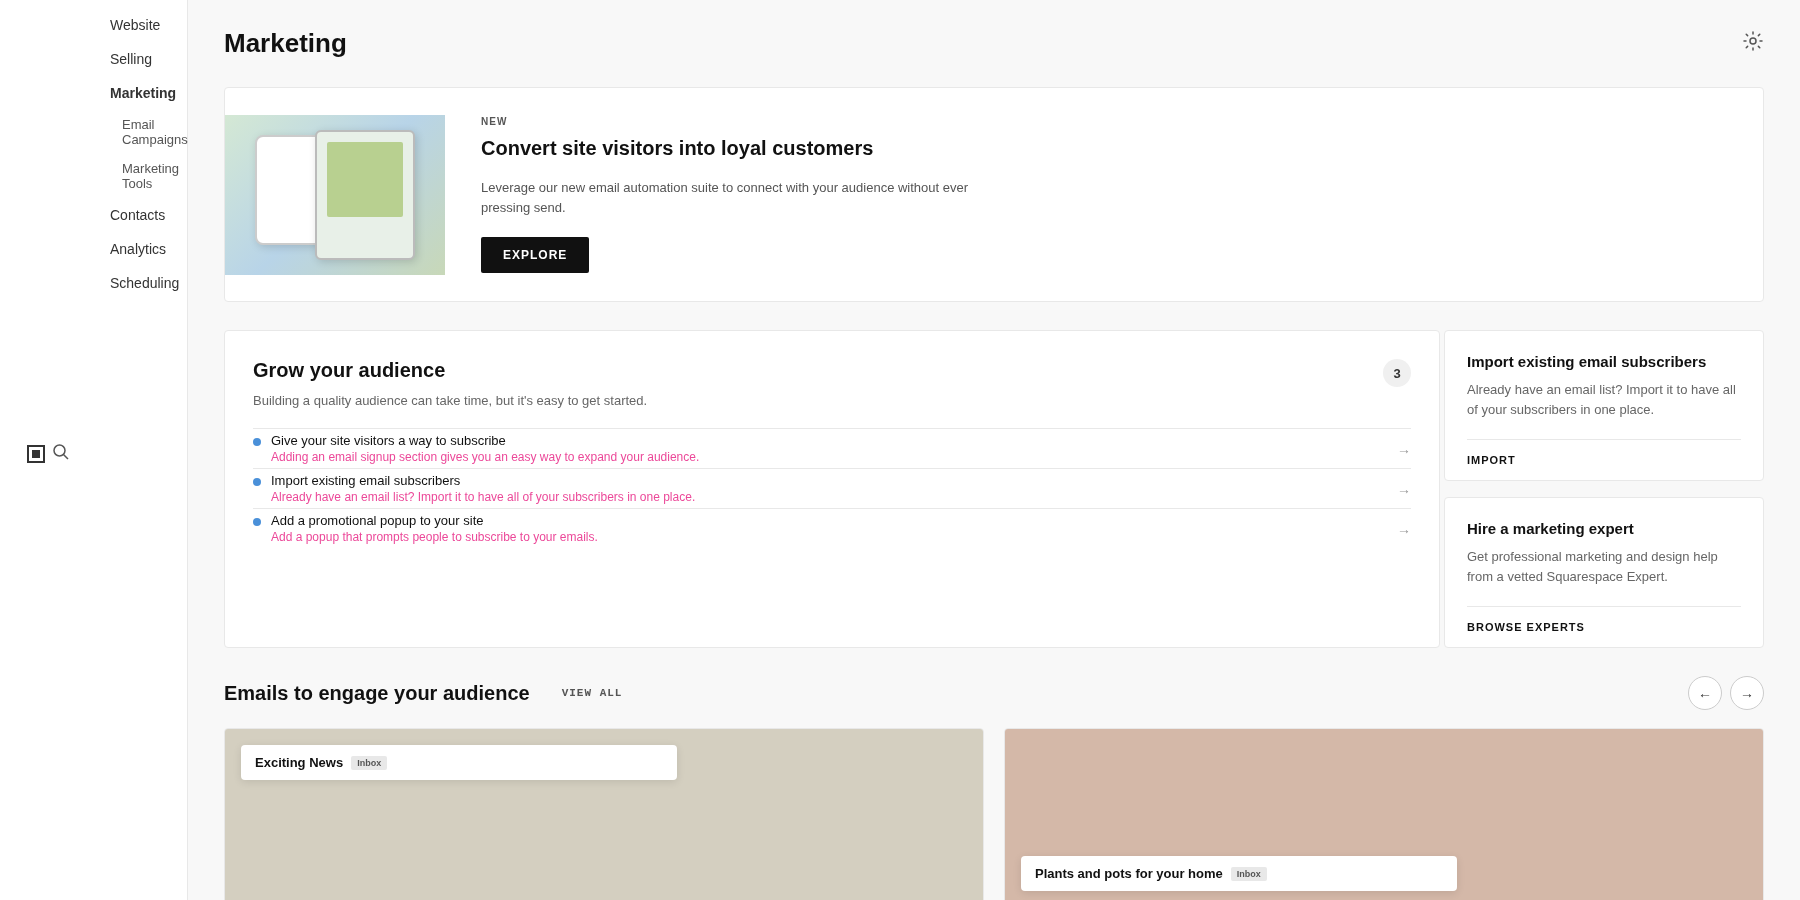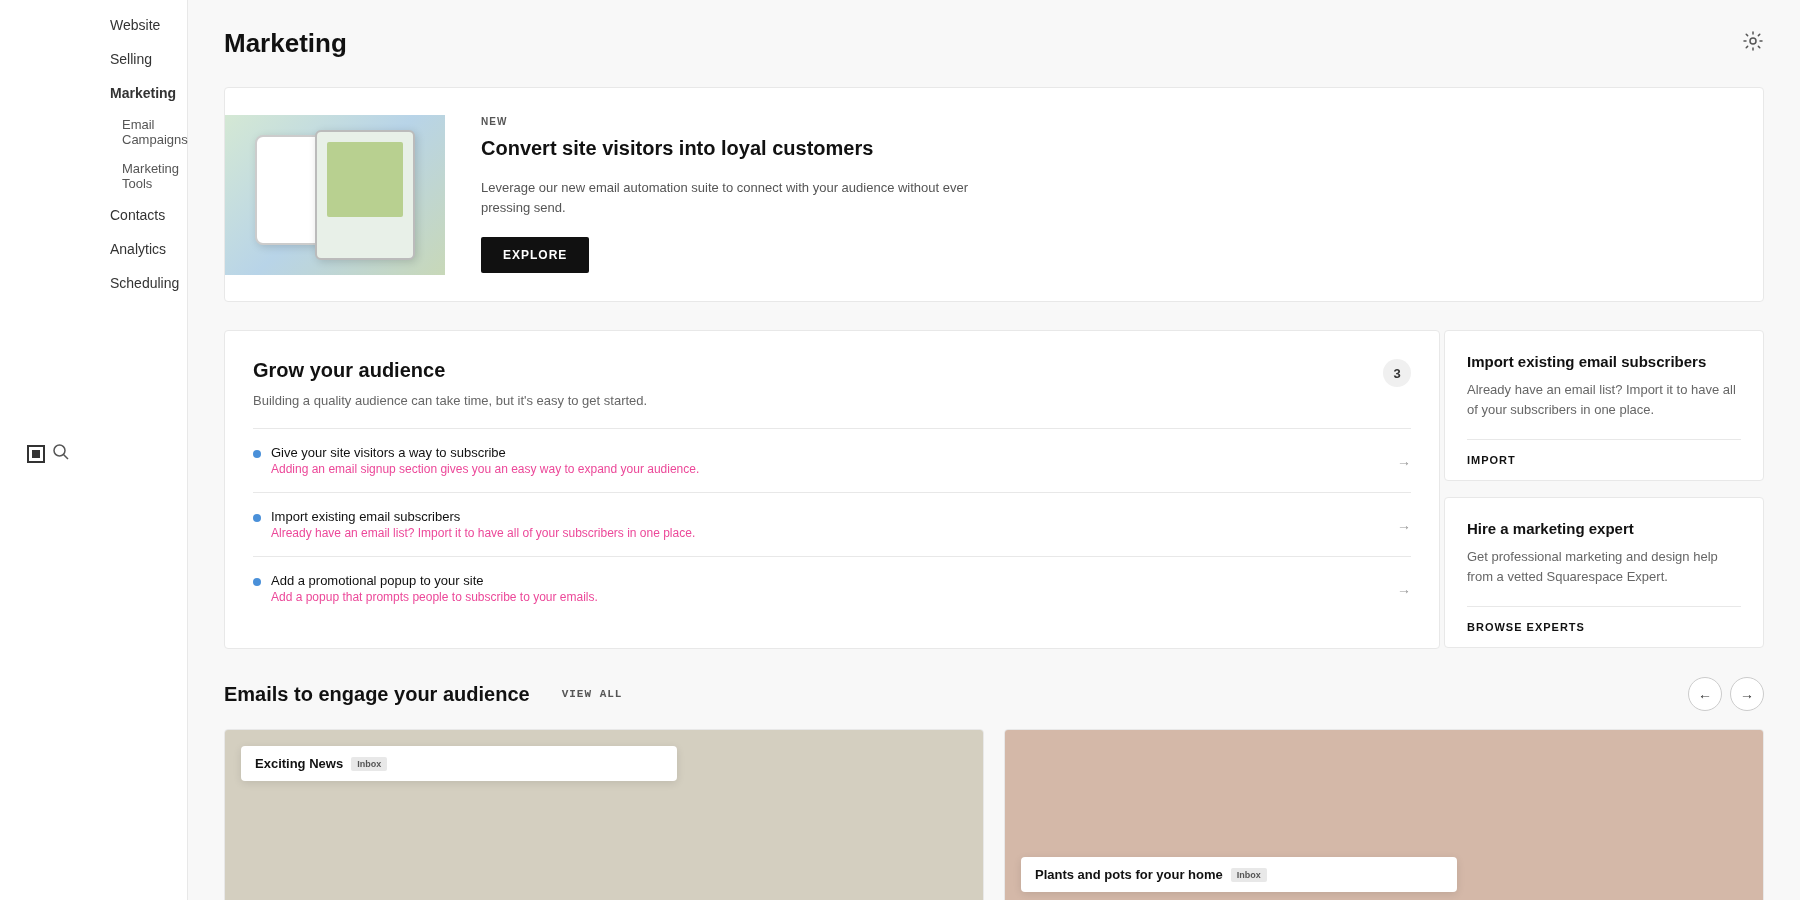--- a/index.html
+++ b/index.html
@@ -147,21 +147,21 @@
     .grow-badge {
       background: #f0f0f0;
       border-radius: 50%;
       width: 28px; height: 28px;
       display: flex; align-items: center; justify-content: center;
       font-size: 13px; font-weight: 600; color: #333;
     }
     .grow-desc { font-size: 13px; color: #666; margin-bottom: 20px; }
     .grow-item {
       border-top: 1px solid #e8e8e8;
-      padding: 16px 0;
+      padding: 4px 0;
       display: flex;
       align-items: center;
       justify-content: space-between;
       cursor: pointer;
     }
     .grow-item-left { display: flex; align-items: flex-start; gap: 10px; }
     .dot { width: 8px; height: 8px; background: #4a90d9; border-radius: 50%; margin-top: 5px; flex-shrink: 0; }
     .grow-item-text .item-title { font-size: 13px; font-weight: 500; color: #111; }
     .grow-item-text .item-desc { font-size: 12px; color: #ec4899; margin-top: 2px; }
     .arrow-icon { color: #999; font-size: 14px; }

